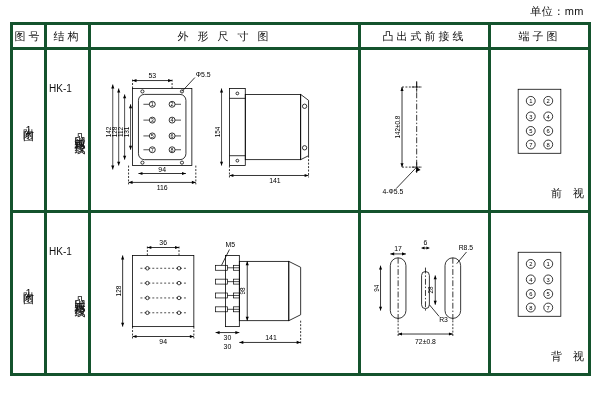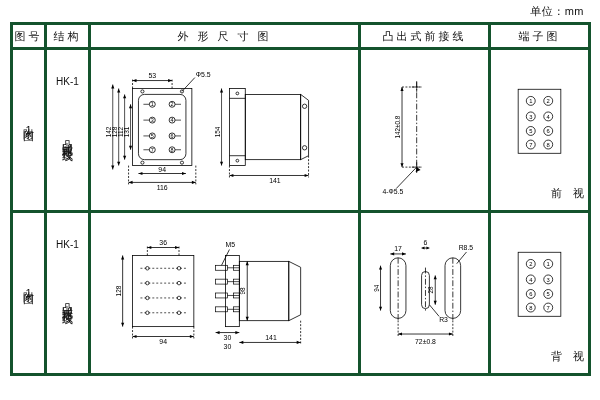--- a/index.html
+++ b/index.html
@@ -62,21 +62,20 @@
     line-height: 1.1;
     display: inline-block;
     font-size: 11px;
   }
   .struct-cell .inner {
     display: flex;
     align-items: center;
     justify-content: center;
     gap: 2px;
     height: 100%;
-    flex-direction: column;
   }
   .struct-cell .code {
     font-size: 10px;
     writing-mode: horizontal-tb;
     transform: translateY(-42px);
   }
   .cellwrap {
     position: relative;
     width: 100%;
     height: 100%;

